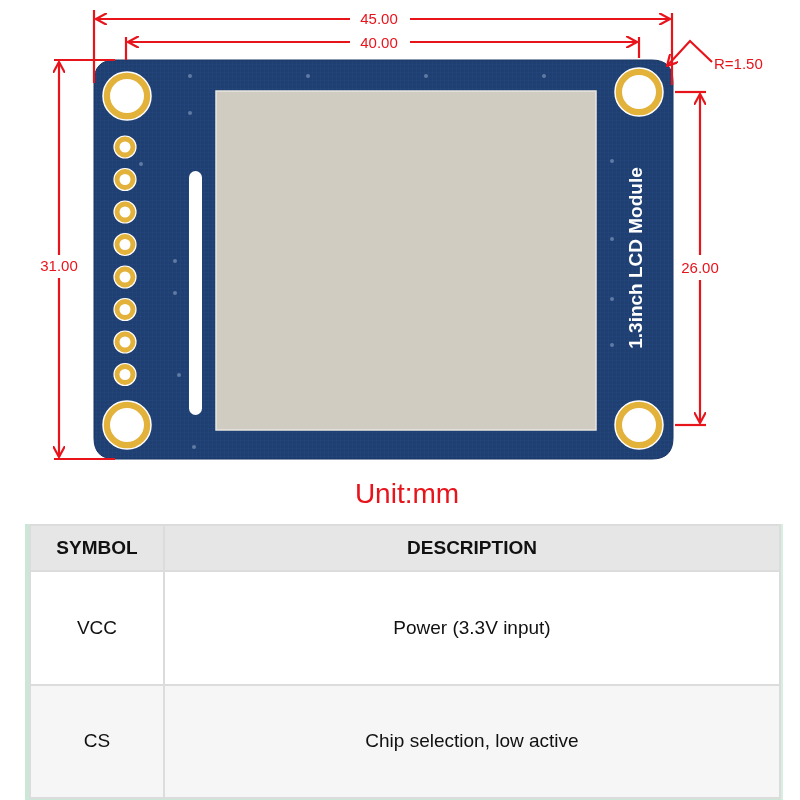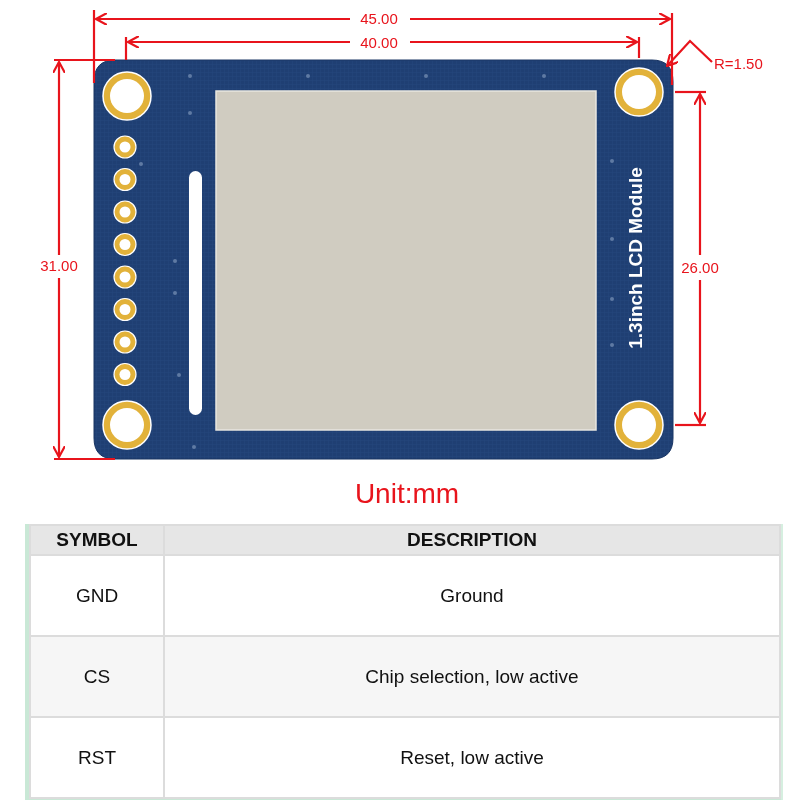--- a/index.html
+++ b/index.html
@@ -3,21 +3,21 @@
 <meta charset="utf-8">
 <style>
   html, body { margin:0; padding:0; background:#ffffff; }
   body { width:800px; height:800px; position:relative; overflow:hidden; font-family:"Liberation Sans", sans-serif; }
   #diagram { position:absolute; left:0; top:0; width:800px; height:470px; }
   .dim-text { font-family:"Liberation Sans", sans-serif; font-size:15px; fill:#e8141c; }
   .module-text { font-family:"Liberation Sans", sans-serif; font-size:19px; font-weight:bold; fill:#ffffff; }
   #unit-label { position:absolute; left:7px; width:800px; top:478px; text-align:center; color:#e8141c; font-size:28px; font-family:"Liberation Sans", sans-serif; }
   #pin-table-wrap { position:absolute; left:25px; top:524px; width:752px; height:275px; border-left:4px solid #c9e8d6; border-right:2px solid #d6efe0; border-bottom:4px solid #c9e8d6; background:#c9e8d6; }
   table { border-collapse:collapse; width:100%; height:100%; table-layout:fixed; background:#fff; }
-  th, td { border:2px solid #dcdcdc; text-align:center; font-size:19px; color:#111; padding:0; height:28px; font-family:"Liberation Sans", sans-serif; }
+  th, td { border:2px solid #dcdcdc; text-align:center; font-size:19px; color:#111; padding:8px; height:28px; font-family:"Liberation Sans", sans-serif; }
   th { background:#e6e6e6; font-weight:bold; }
   col.c1 { width:134px; }
   tbody tr:nth-child(even) td { background:#f6f6f6; }
 </style>
 </head>
 <body>
 
 <svg id="diagram" viewBox="0 0 800 470" xmlns="http://www.w3.org/2000/svg">
   <defs>
     <pattern id="grid" width="4" height="4" patternUnits="userSpaceOnUse">
@@ -154,26 +154,22 @@
         <col>
       </colgroup>
     <thead>
       <tr>
         <th>SYMBOL</th>
         <th>DESCRIPTION</th>
       </tr>
     </thead>
     <tbody>
       <tr>
-          <td>GND</td>
-          <td>Ground</td>
+          <td>VCC</td>
+          <td>Power (3.3V input)</td>
         </tr>
       <tr>
           <td>CS</td>
           <td>Chip selection, low active</td>
-        </tr>
-      <tr>
-          <td>RST</td>
-          <td>Reset, low active</td>
         </tr>
     </tbody>
   </table>
 </div>
 
 </body></html>

